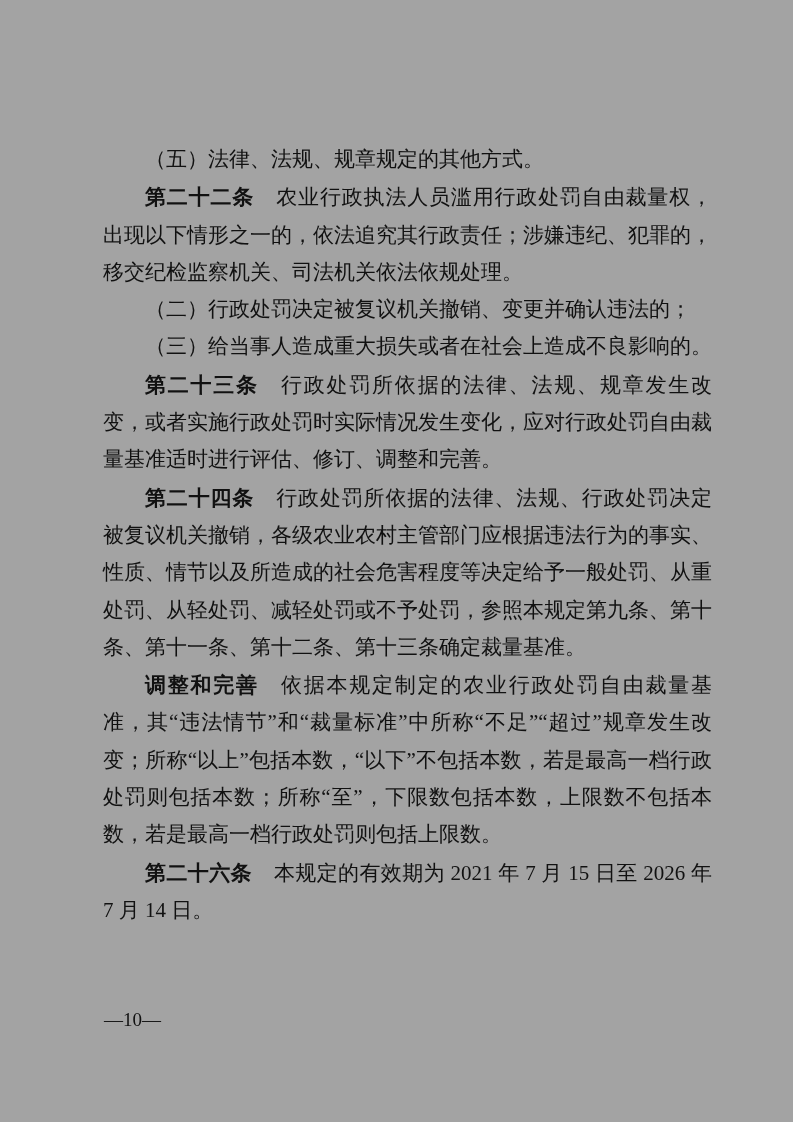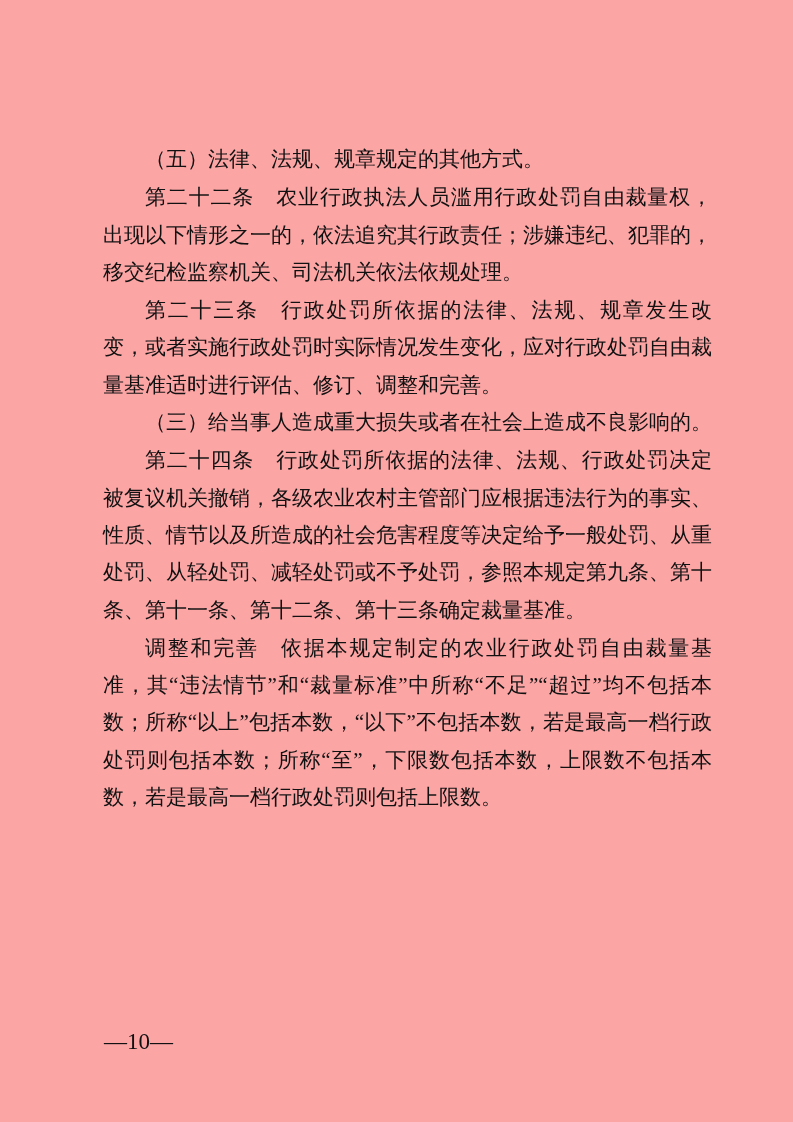--- a/index.html
+++ b/index.html
@@ -5,21 +5,21 @@
   html, body {
     margin: 0;
     padding: 0;
     background: #e8e8e8;
   }
   .page {
     position: relative;
     width: 793px;
     height: 1122px;
     margin: 0 auto;
-    background: #fca5a5;
+    background: #a3a3a3;
     overflow: hidden;
     font-family: "Liberation Serif", "DejaVu Serif", serif;
     color: #111111;
   }
   .content {
     position: absolute;
     left: 103px;
     top: 141px;
     width: 609px;
   }
@@ -28,41 +28,43 @@
     padding: 0;
     font-size: 21px;
     line-height: 37.3px;
     text-align: justify;
     text-indent: 2em;
     letter-spacing: 0;
     word-break: break-all;
     line-break: strict;
   }
   .term {
-    font-weight: normal;
+    font-weight: bold;
     font-family: "Liberation Sans", "DejaVu Sans", sans-serif;
     margin-right: 1.05em;
   }
   .term:empty { display: none; margin: 0; }
   .page-number {
     position: absolute;
     left: 104px;
-    top: 1030px;
-    font-size: 23px;
+    top: 1008px;
+    font-size: 19px;
     line-height: 24px;
     font-family: "Liberation Serif", "DejaVu Serif", serif;
     color: #111111;
   }
 </style>
 </head>
 <body>
 
 <div class="page">
   <main class="content" id="doc-body">
       <p class="para"><span>（五）法律、法规、规章规定的其他方式。</span></p>
       <p class="para"><span class="term">第二十二条</span><span>农业行政执法人员滥用行政处罚自由裁量权，出现以下情形之一的，依法追究其行政责任；涉嫌违纪、犯罪的，移交纪检监察机关、司法机关依法依规处理。</span></p>
+      <p class="para"><span>（二）行政处罚决定被复议机关撤销、变更并确认违法的；</span></p>
+      <p class="para"><span>（三）给当事人造成重大损失或者在社会上造成不良影响的。</span></p>
       <p class="para"><span class="term">第二十三条</span><span>行政处罚所依据的法律、法规、规章发生改变，或者实施行政处罚时实际情况发生变化，应对行政处罚自由裁量基准适时进行评估、修订、调整和完善。</span></p>
-      <p class="para"><span>（三）给当事人造成重大损失或者在社会上造成不良影响的。</span></p>
       <p class="para"><span class="term">第二十四条</span><span>行政处罚所依据的法律、法规、行政处罚决定被复议机关撤销，各级农业农村主管部门应根据违法行为的事实、性质、情节以及所造成的社会危害程度等决定给予一般处罚、从重处罚、从轻处罚、减轻处罚或不予处罚，参照本规定第九条、第十条、第十一条、第十二条、第十三条确定裁量基准。</span></p>
-      <p class="para"><span class="term">调整和完善</span><span>依据本规定制定的农业行政处罚自由裁量基准，其“违法情节”和“裁量标准”中所称“不足”“超过”均不包括本数；所称“以上”包括本数，“以下”不包括本数，若是最高一档行政处罚则包括本数；所称“至”，下限数包括本数，上限数不包括本数，若是最高一档行政处罚则包括上限数。</span></p>
+      <p class="para"><span class="term">调整和完善</span><span>依据本规定制定的农业行政处罚自由裁量基准，其“违法情节”和“裁量标准”中所称“不足”“超过”规章发生改变；所称“以上”包括本数，“以下”不包括本数，若是最高一档行政处罚则包括本数；所称“至”，下限数包括本数，上限数不包括本数，若是最高一档行政处罚则包括上限数。</span></p>
+      <p class="para"><span class="term">第二十六条</span><span>本规定的有效期为 2021 年 7 月 15 日至 2026 年 7 月 14 日。</span></p>
     </main>
   <div class="page-number">—10—</div>
 </div>
 
 </body></html>

